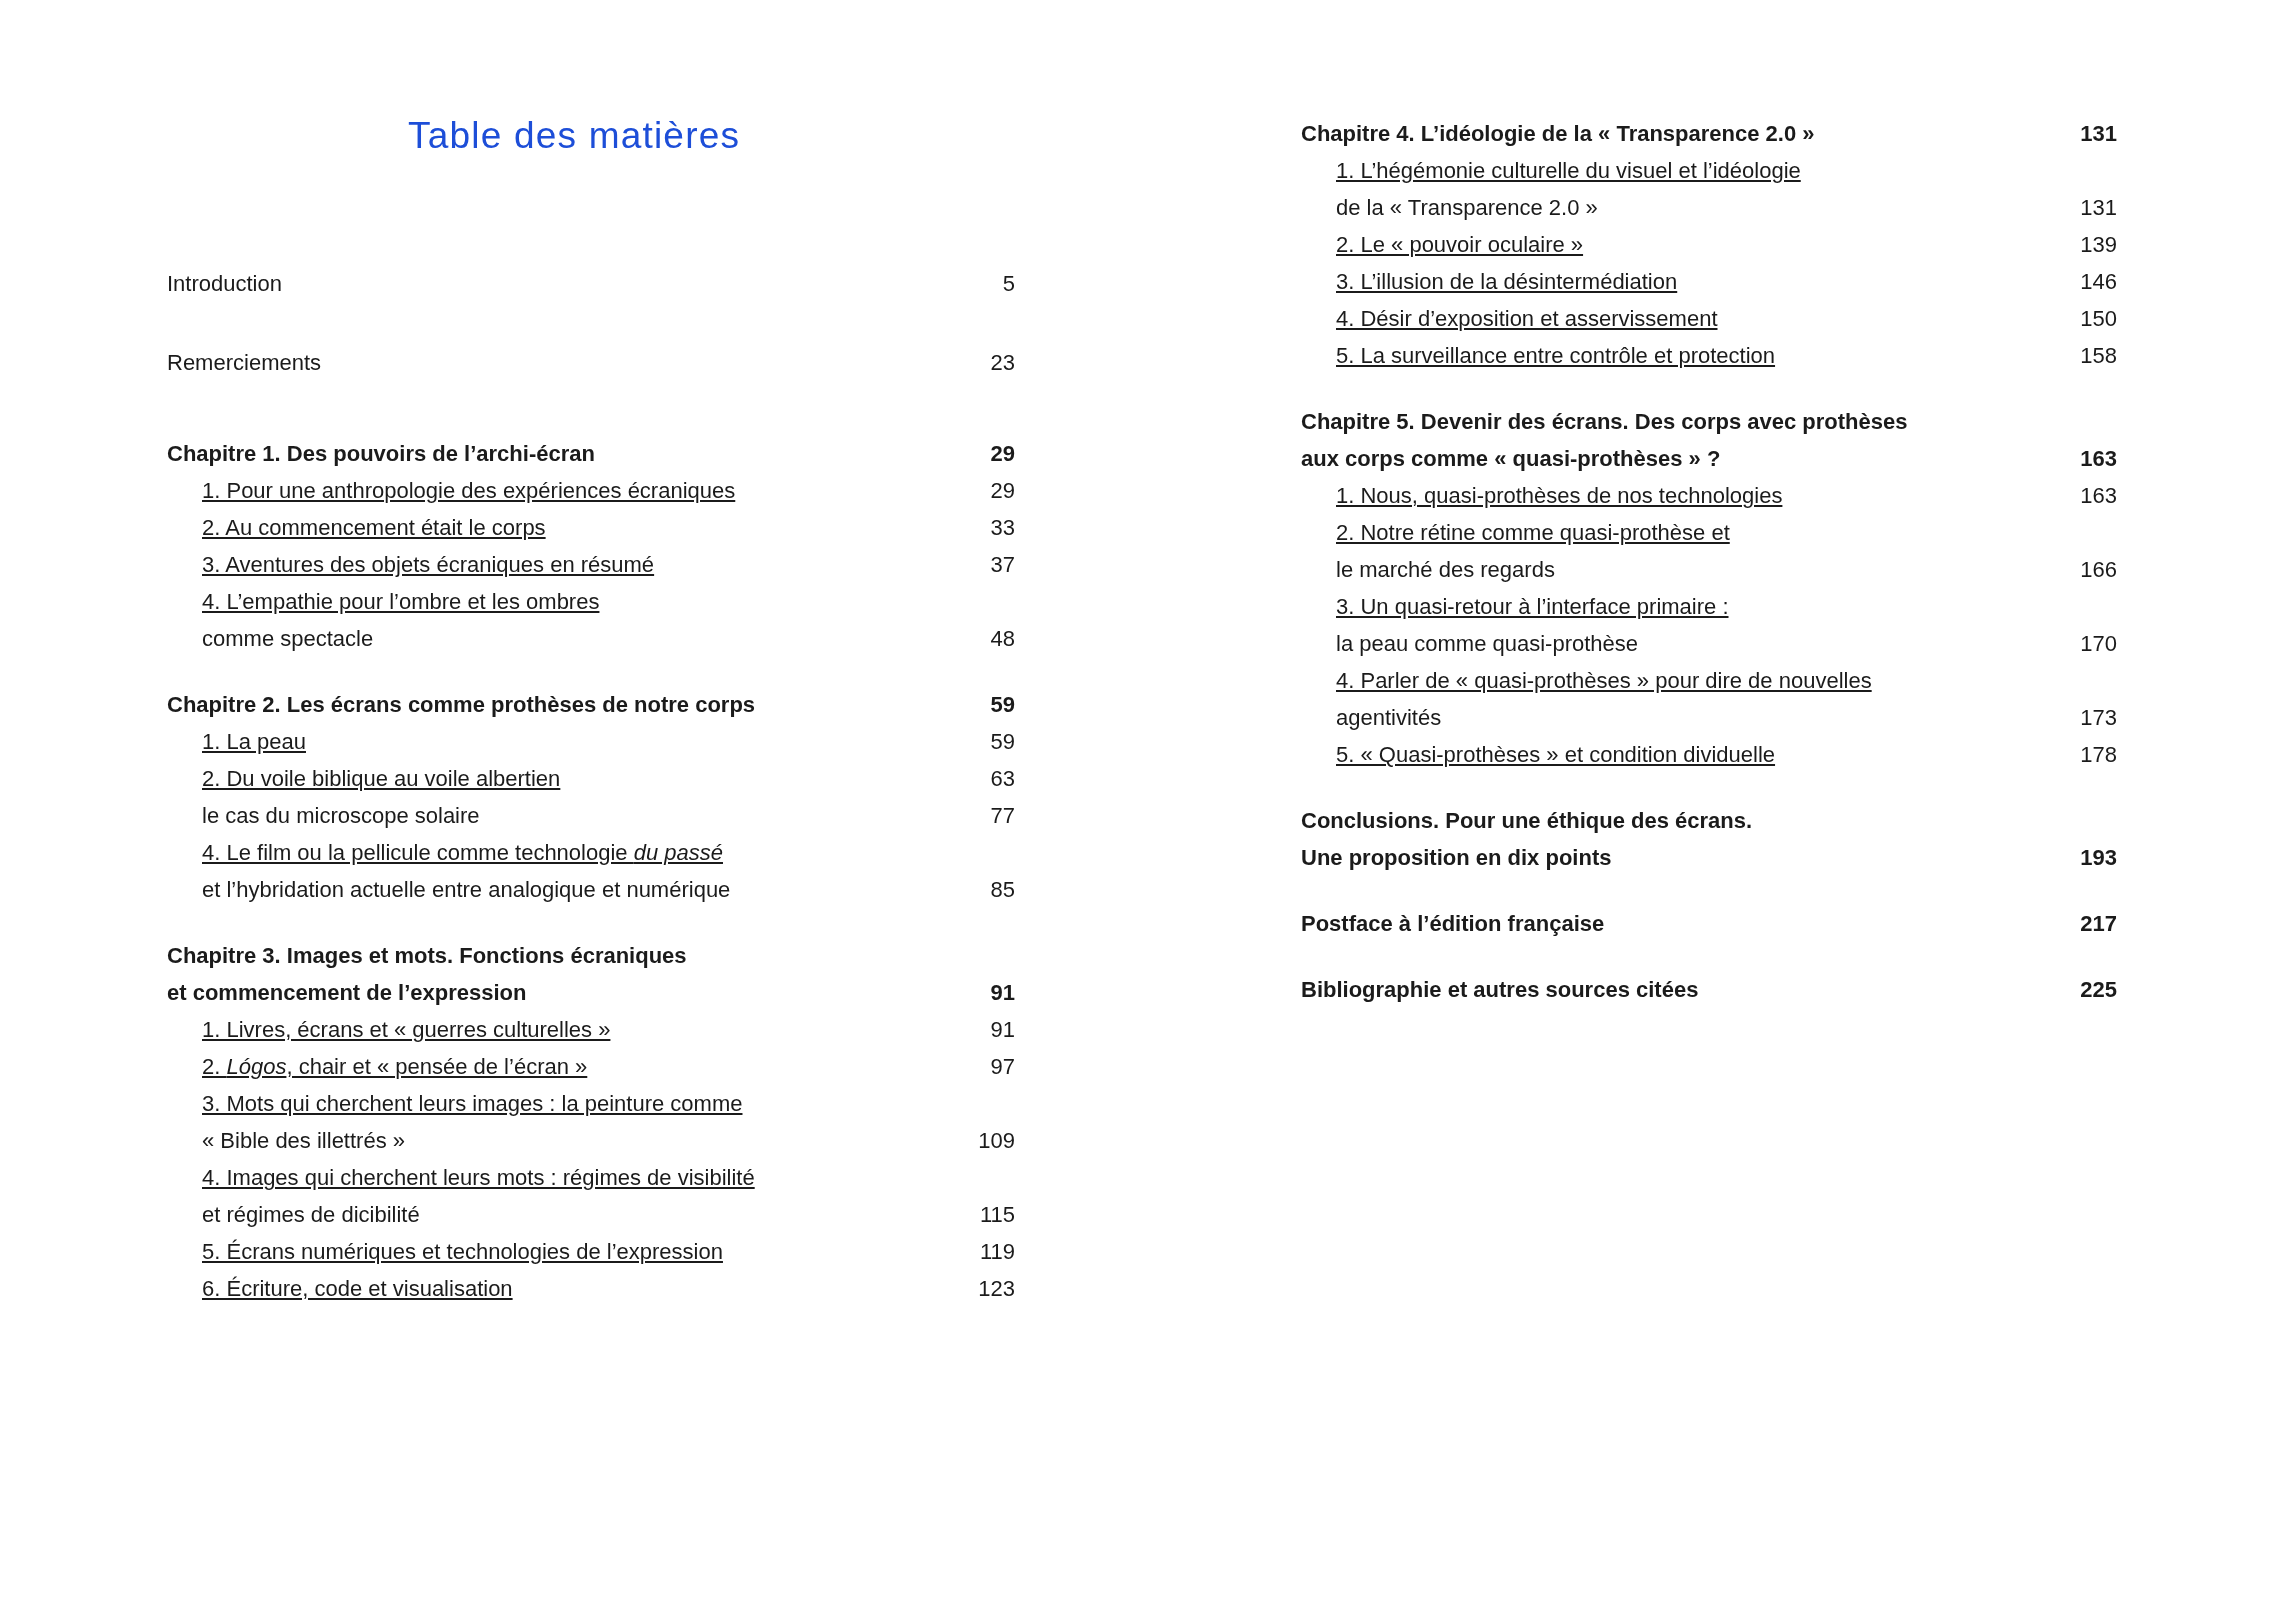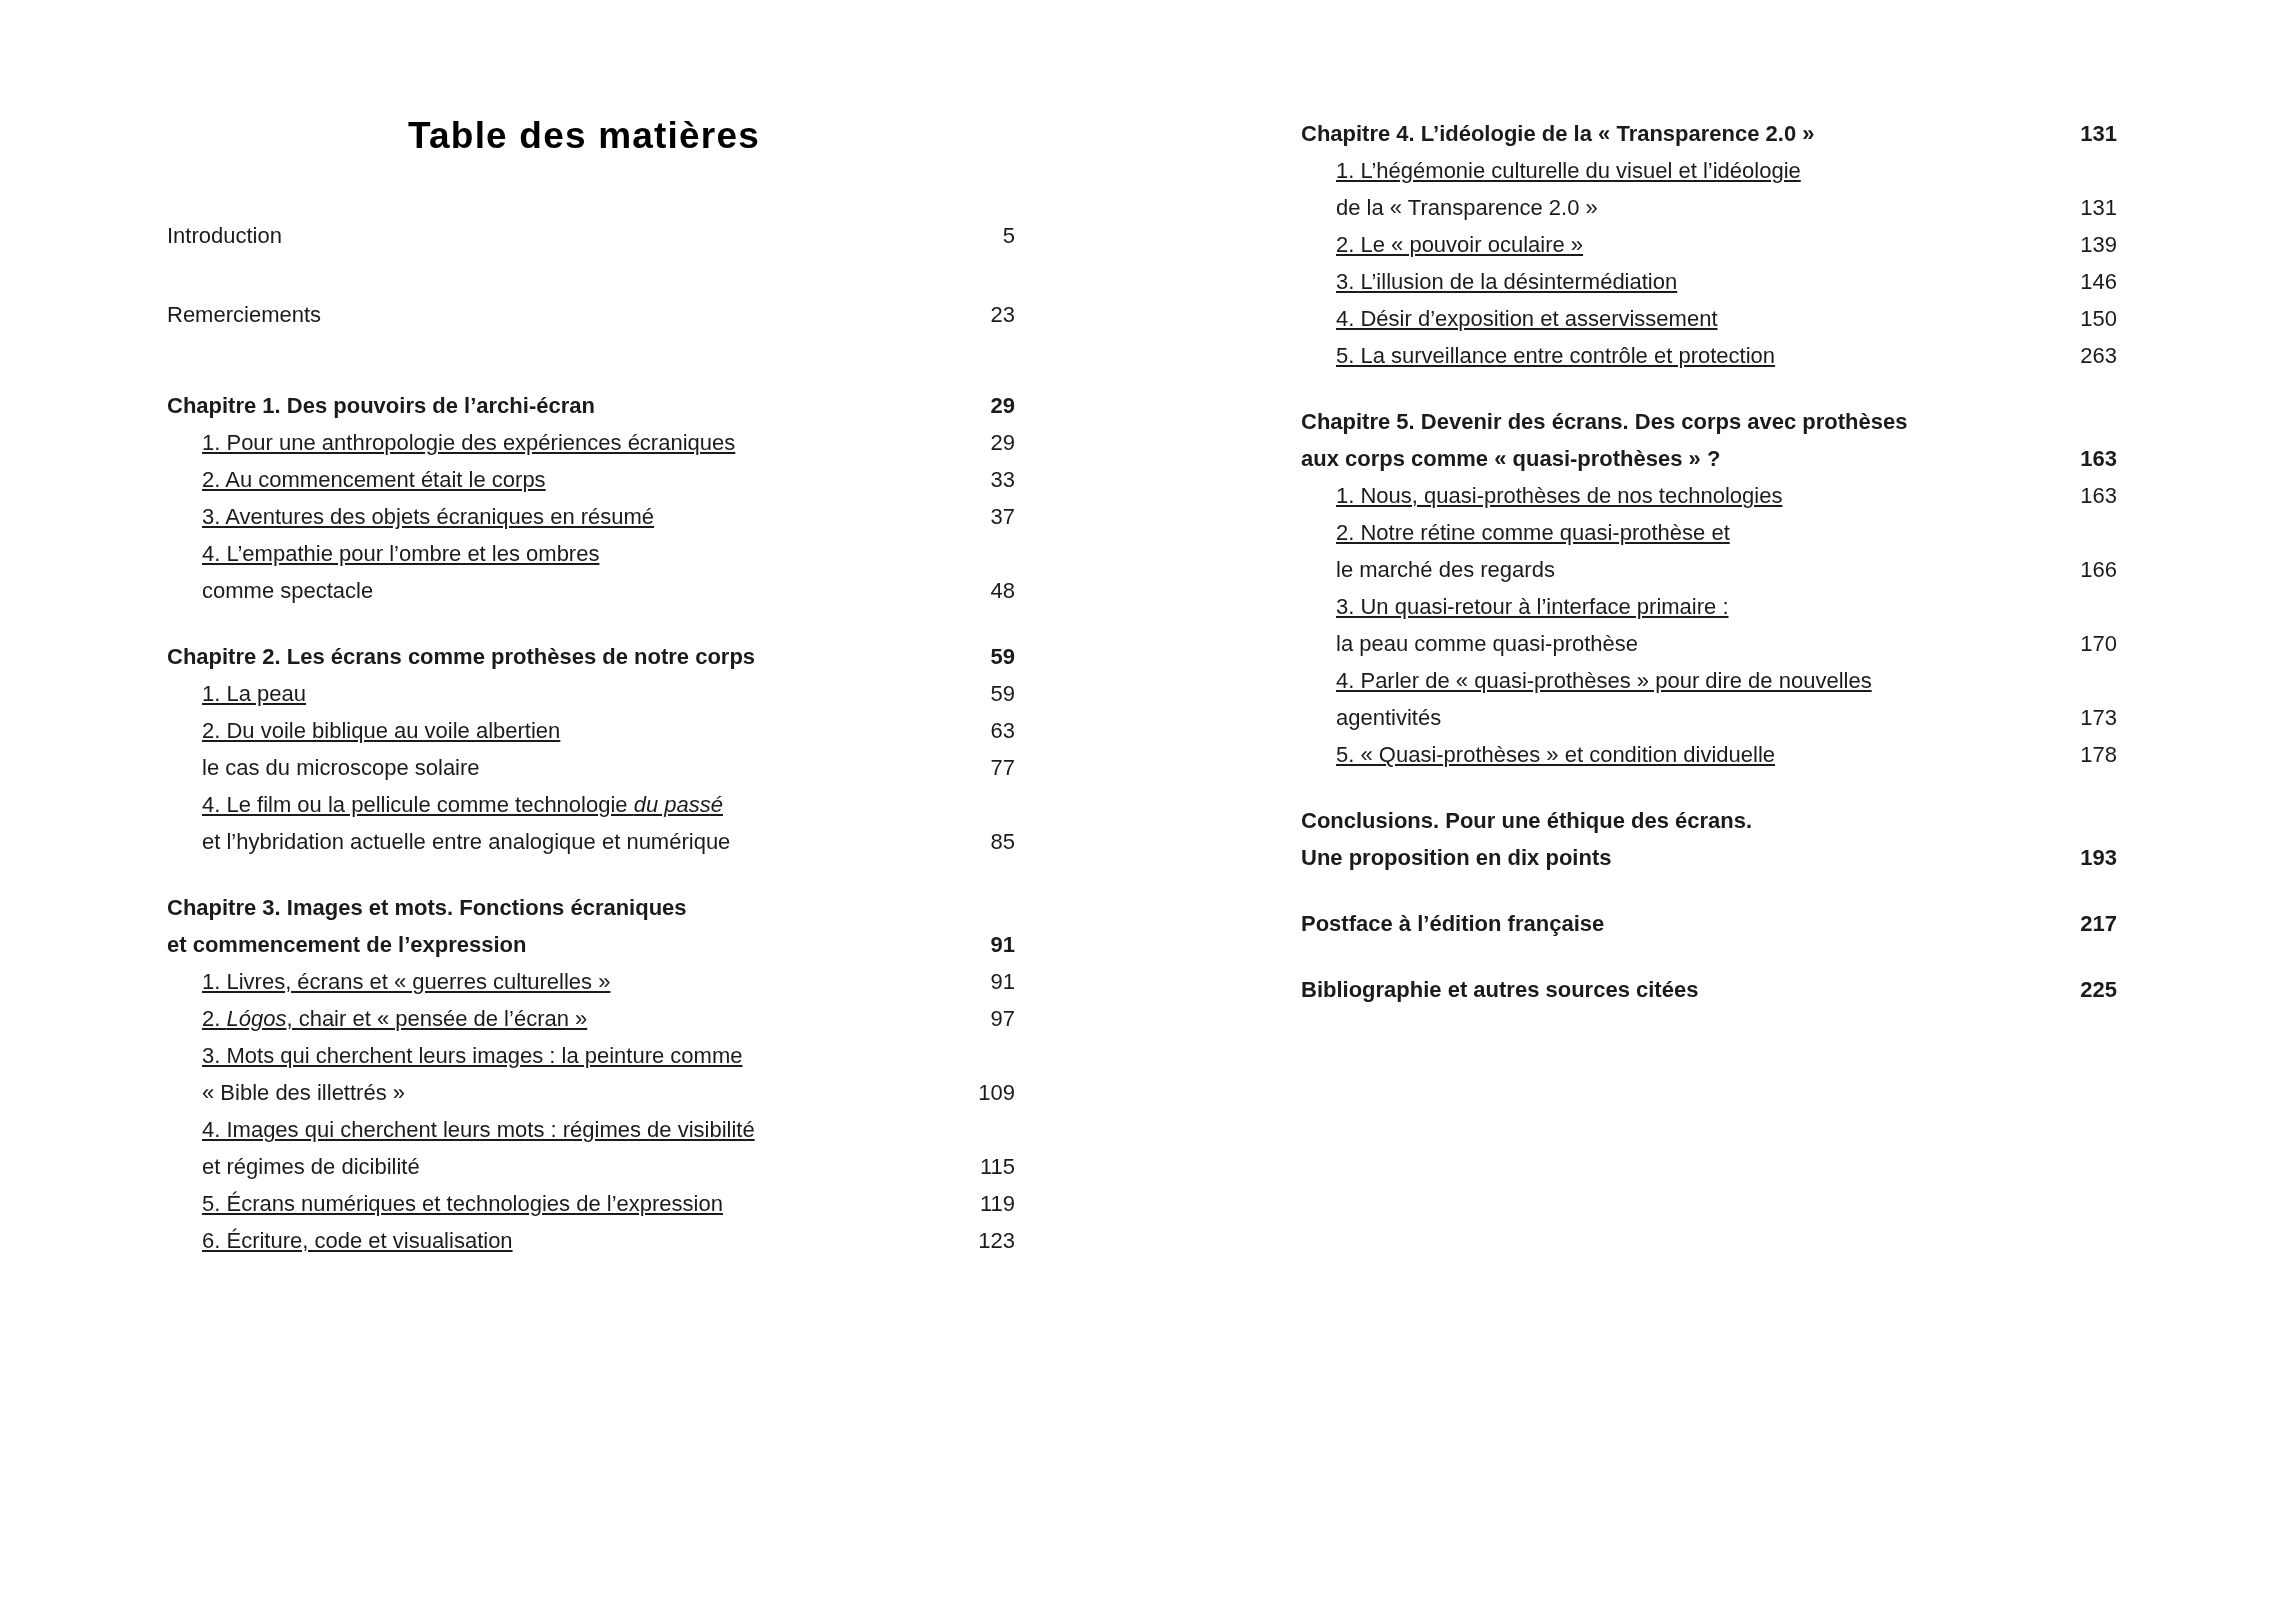--- a/index.html
+++ b/index.html
@@ -38,24 +38,24 @@
     width: 1146px;
     padding: 115px 131px 0 167px;
   }
   .col-right {
     width: 1146px;
     padding: 115px 175px 0 155px;
   }
 
   .toc-title {
     font-size: 37px;
-    font-weight: 700;
+    font-weight: 400;
     letter-spacing: 1.2px;
-    color: #000000;
-    margin: 0 0 60px 241px;
+    color: #1d4ed8;
+    margin: 0 0 108px 241px;
     white-space: nowrap;
   }
 
   
   .entry {
     display: flex;
     align-items: baseline;
     font-size: 22px;
     line-height: 37px;
     color: #1b1b1b;
@@ -223,21 +223,21 @@
           <div class="entry sub">
             <span class="lbl">3. L’illusion de la désintermédiation</span>
             <span class="pg">146</span>
           </div>
           <div class="entry sub">
             <span class="lbl">4. Désir d’exposition et asservissement</span>
             <span class="pg">150</span>
           </div>
           <div class="entry sub">
             <span class="lbl">5. La surveillance entre contrôle et protection</span>
-            <span class="pg">263</span>
+            <span class="pg">158</span>
           </div>
           <div class="gap-md"></div>
           <div class="entry bold nopage">
             <span class="lbl">Chapitre 5. Devenir des écrans. Des corps avec prothèses</span>
             <span class="pg"></span>
           </div>
           <div class="entry bold">
             <span class="lbl">aux corps comme « quasi-prothèses » ?</span>
             <span class="pg">163</span>
           </div>

